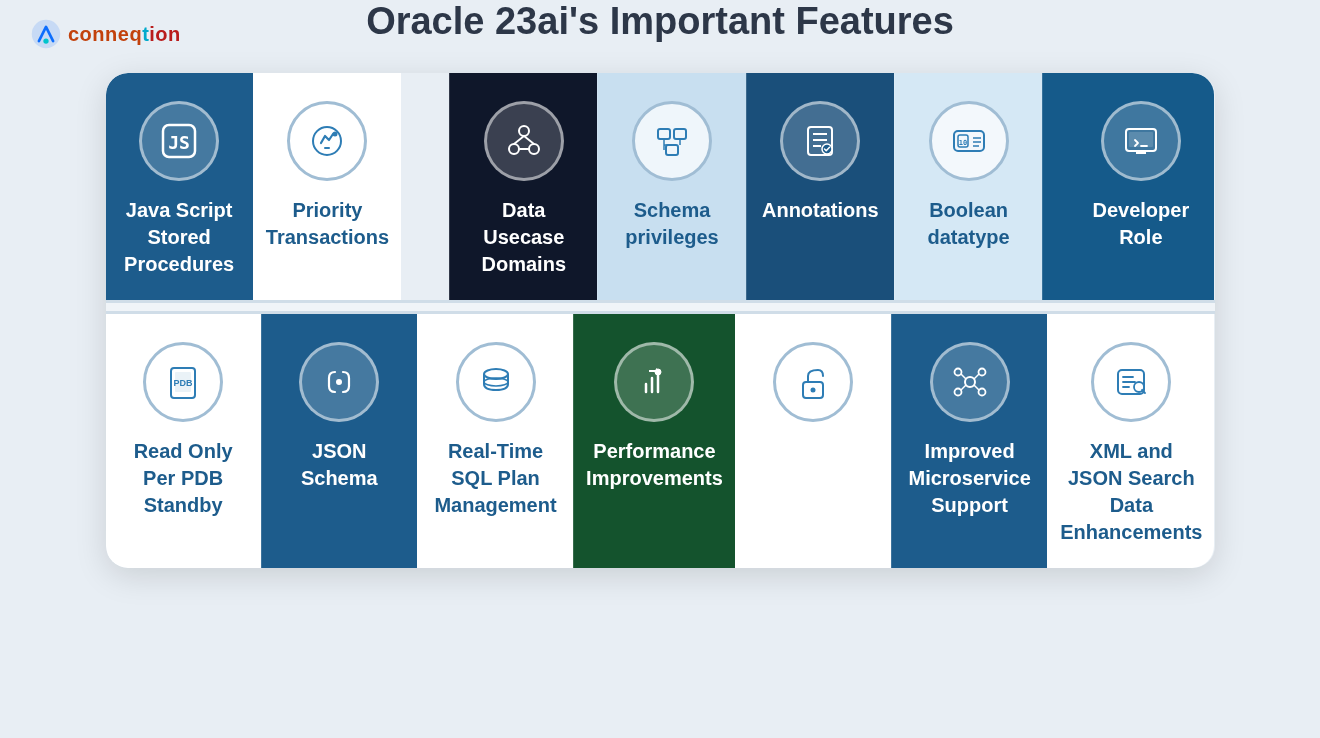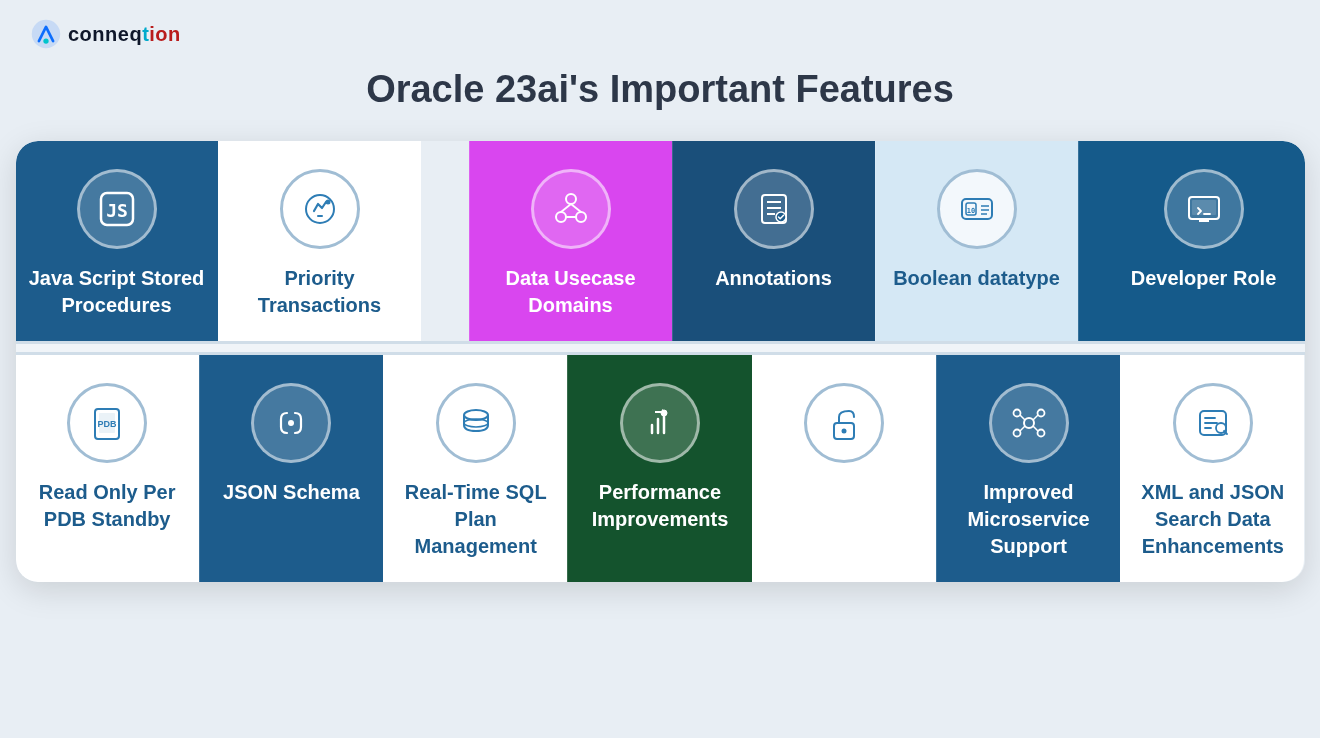--- a/index.html
+++ b/index.html
@@ -35,28 +35,27 @@
     }
     .logo-text span {
       color: #00aacc;
     }
 
     
     .main-title {
       font-size: 38px;
       font-weight: 800;
       color: #2d3748;
-      margin-top: 68px;
       margin-bottom: 30px;
       text-align: center;
     }
 
     
     .grid-container {
-      width: 1289px;
+      width: 1109px;
       display: flex;
       flex-direction: column;
       gap: 0;
       border-radius: 22px;
       overflow: hidden;
       box-shadow: 0 8px 32px rgba(0,0,0,0.13);
     }
 
     
     .feature-row {
@@ -72,21 +71,21 @@
       align-items: center;
       justify-content: flex-start;
       padding: 28px 12px 22px 12px;
       text-align: center;
       position: relative;
     }
 
     
     .bg-dark-blue { background: #1d5c8c; }
     .bg-white { background: #ffffff; }
-    .bg-mid-blue { background: #d946ef; margin-left: 48px; }
+    .bg-mid-blue { background: #0f172a; margin-left: 48px; }
     .bg-light-blue { background: #c8dff0; }
     .bg-deep-blue { background: #1a4f7a; }
     .bg-pale { background: #d5e8f5; }
     .bg-rich-blue { background: #155a8a; padding-left: 36px; }
 
     
     .icon-circle {
       width: 80px;
       height: 80px;
       border-radius: 50%;
@@ -155,21 +154,21 @@
 </head>
 <body>
 
 <div class="logo-area">
   <svg class="logo-icon" viewBox="0 0 36 36" fill="none" xmlns="http://www.w3.org/2000/svg">
     <circle cx="18" cy="18" r="16" fill="#0d6efd" opacity="0.15"></circle>
     <path d="M10 26 L18 10 L26 26" stroke="#0d6efd" stroke-width="3" stroke-linecap="round" stroke-linejoin="round" fill="none"></path>
     <circle cx="18" cy="26" r="3" fill="#00c4cc"></circle>
   </svg>
   <span class="logo-text">
-    <span style="color:#0f172a;">conneq</span><span style="color:#00aacc;">t</span><span style="color:#b91c1c;">ion</span>
+    <span style="color:#c2410c;">conneq</span><span style="color:#00aacc;">t</span><span style="color:#b91c1c;">ion</span>
   </span>
 </div>
 
 <h1 class="main-title">Oracle 23ai's Important Features</h1>
 
 <div class="grid-container">
 
   <div class="feature-row">
 
     <div class="feature-cell bg-dark-blue">
@@ -201,20 +200,33 @@
           <circle cx="10" cy="28" r="5" stroke="white" stroke-width="2" fill="none"></circle>
           <circle cx="30" cy="28" r="5" stroke="white" stroke-width="2" fill="none"></circle>
           <line x1="20" y1="15" x2="10" y2="23" stroke="white" stroke-width="1.8"></line>
           <line x1="20" y1="15" x2="30" y2="23" stroke="white" stroke-width="1.8"></line>
           <line x1="15" y1="28" x2="25" y2="28" stroke="white" stroke-width="1.8"></line>
         </svg>
       </div>
       <span class="feature-label label-white">Data Usecase Domains</span>
     </div>
 
+    <div class="feature-cell bg-light-blue">
+      <div class="icon-circle light-bg">
+        <svg viewBox="0 0 40 40" fill="none">
+          <rect x="6" y="8" width="12" height="10" rx="2" stroke="#2e7db5" stroke-width="2" fill="none"></rect>
+          <rect x="22" y="8" width="12" height="10" rx="2" stroke="#2e7db5" stroke-width="2" fill="none"></rect>
+          <rect x="14" y="24" width="12" height="10" rx="2" stroke="#2e7db5" stroke-width="2" fill="none"></rect>
+          <line x1="12" y1="18" x2="12" y2="29" stroke="#2e7db5" stroke-width="1.5"></line>
+          <line x1="28" y1="18" x2="28" y2="24" stroke="#2e7db5" stroke-width="1.5"></line>
+          <line x1="12" y1="24" x2="20" y2="24" stroke="#2e7db5" stroke-width="1.5"></line>
+        </svg>
+      </div>
+      <span class="feature-label label-dark">Schema privileges</span>
+    </div>
 
     <div class="feature-cell bg-deep-blue">
       <div class="icon-circle dark-bg">
         <svg viewBox="0 0 40 40" fill="none">
           <rect x="8" y="6" width="24" height="28" rx="3" stroke="white" stroke-width="2" fill="none"></rect>
           <line x1="13" y1="13" x2="27" y2="13" stroke="white" stroke-width="1.8"></line>
           <line x1="13" y1="19" x2="27" y2="19" stroke="white" stroke-width="1.8"></line>
           <line x1="13" y1="25" x2="21" y2="25" stroke="white" stroke-width="1.8"></line>
           <circle cx="27" cy="28" r="5" fill="#1d5c8c" stroke="white" stroke-width="1.5"></circle>
           <path d="M24.5 28 L26.2 29.7 L29.5 26.3" stroke="white" stroke-width="1.5" stroke-linecap="round" stroke-linejoin="round" fill="none"></path>

